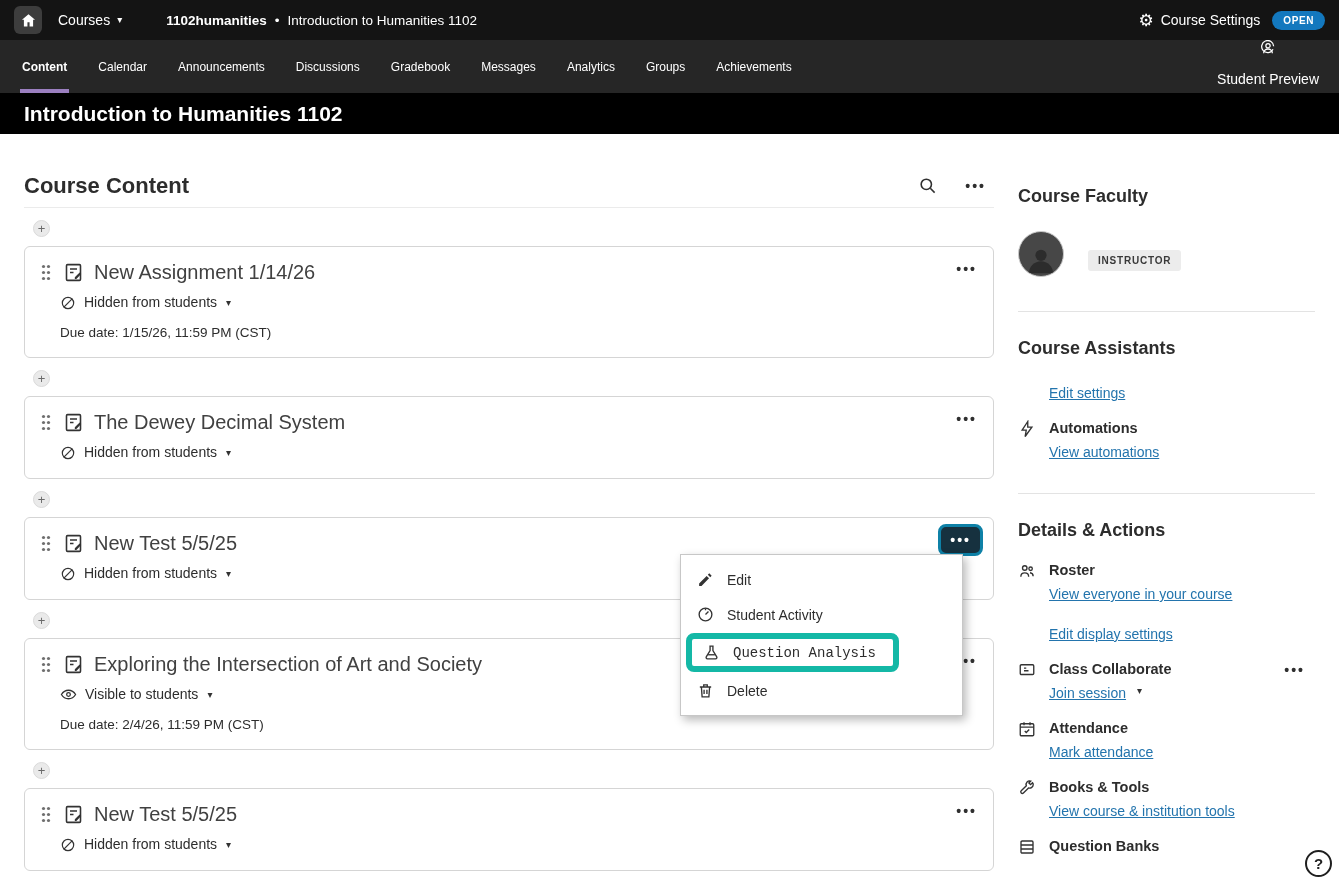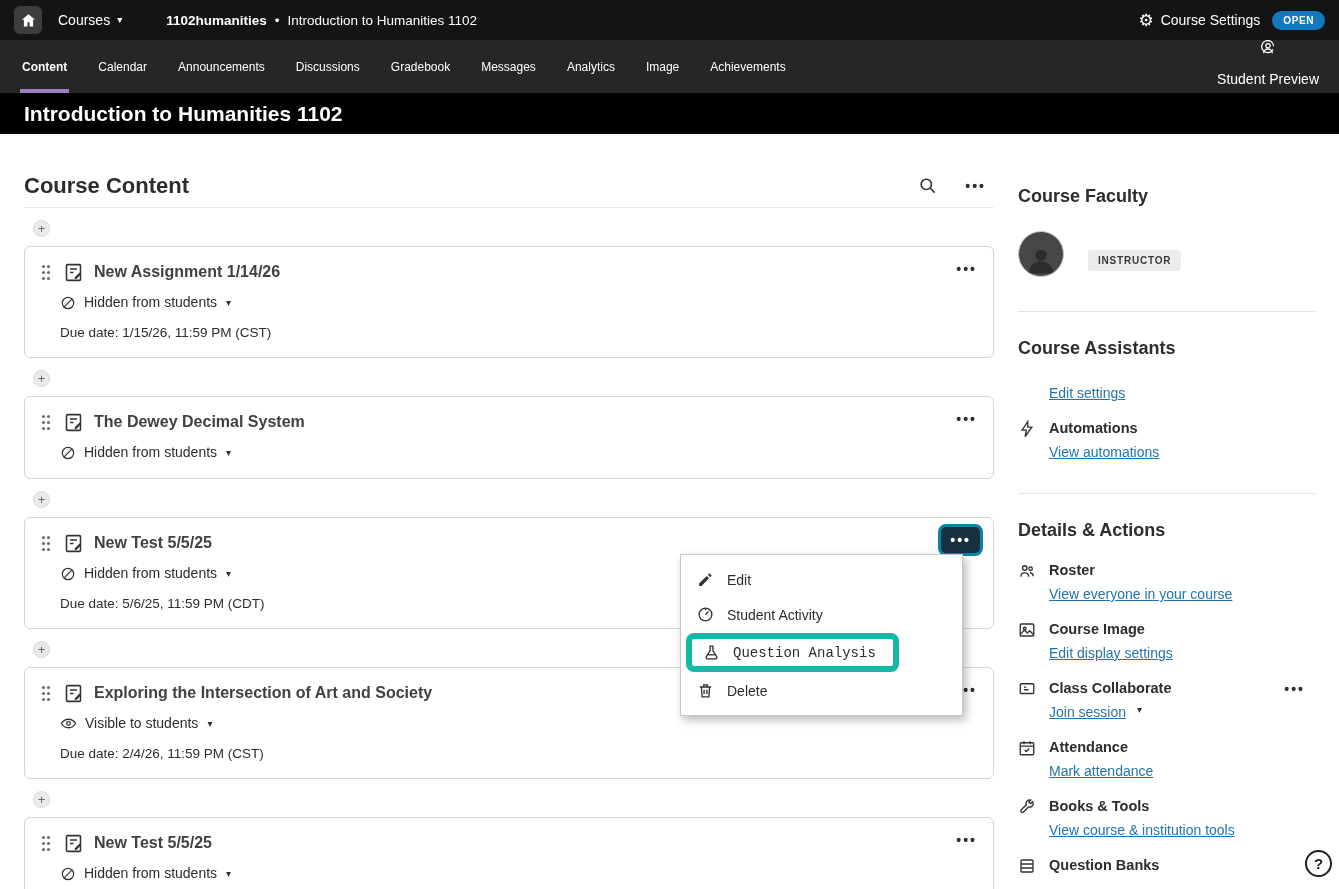--- a/index.html
+++ b/index.html
@@ -46,21 +46,21 @@
 
   .plus-row { height:26px; display:flex; align-items:center; padding-left:9px; margin:7px 0 5px; }
   .plus-btn { width:17px; height:17px; border-radius:50%; background:#eaeaea; border:1px solid #dadada;
               color:#6a6a6a; font-size:13px; line-height:15px; text-align:center; }
 
   .card { position:relative; border:1px solid #d5d5d5; border-radius:6px; background:#fff;
           padding:14px 16px 16px; }
   .title-row { display:flex; align-items:center; }
   .drag { margin-right:12px; display:flex; }
   .doc { margin-right:10px; display:flex; }
-  .item-title { font-size:16px; font-weight:700; color:#414141; line-height:22px;text-align:right; }
+  .item-title { font-size:20px; font-weight:400; color:#414141; line-height:22px;text-align:right; }
   .vis-row { display:flex; align-items:center; gap:8px; margin:10px 0 0 19px;
              font-size:14px; color:#2d2d2d; line-height:19px; }
   .vis-caret { font-size:10px; color:#333; margin-left:1px; }
   .due-row { margin:12px 0 0 19px; font-size:13.5px; color:#2d2d2d; line-height:17px; }
   .card-menu-btn { position:absolute; top:14px; right:16px; }
 
   .annot-box { position:absolute; top:6px; right:10px; border:3px solid #0e81a7; border-radius:8px;
                background:#16313f; padding:4px 9px; }
   .annot-box .ellipsis { color:#fff; }
 
@@ -130,21 +130,21 @@
   </header>
 
   <nav class="tabbar" data-interactable="false">
     <div class="tab active" data-interactable="true">Content</div>
     <div class="tab" data-interactable="true">Calendar</div>
     <div class="tab" data-interactable="true">Announcements</div>
     <div class="tab" data-interactable="true">Discussions</div>
     <div class="tab" data-interactable="true">Gradebook</div>
     <div class="tab" data-interactable="true">Messages</div>
     <div class="tab" data-interactable="true">Analytics</div>
-    <div class="tab" data-interactable="true">Image</div>
+    <div class="tab" data-interactable="true">Groups</div>
     <div class="tab" data-interactable="true">Achievements</div>
     <div class="tabbar-right" data-interactable="true">
       <span data-interactable="false">
         <svg width="16" height="16" viewBox="0 0 24 24" fill="none" stroke="#fff" stroke-width="1.9">
           <circle cx="12" cy="8.5" r="3.2"></circle>
             <path d="M5.5 20a6.5 6.5 0 0 1 13 0"></path>
             <path d="M20.5 9.5a9 9 0 1 0-1 4.5"></path>
         </svg>
       </span>
       <span data-interactable="false">Student Preview</span>
@@ -281,21 +281,20 @@
       <div class="vis-row" data-interactable="true">
         <span data-interactable="false">
           <svg width="16" height="16" viewBox="0 0 24 24" fill="none" stroke="#333" stroke-width="1.8">
               <circle cx="12" cy="12" r="8.5"></circle>
               <path d="M5.5 18.5 18.5 5.5"></path>
             </svg>
         </span>
         <span data-interactable="false">Hidden from students</span>
         <span class="vis-caret" data-interactable="false">▾</span>
       </div>
-      <div class="due-row" data-interactable="false">Due date: 5/6/25, 11:59 PM (CDT)</div>
 
       <div class="annot-box" data-interactable="true">
         <span class="ellipsis" data-interactable="false">•••</span>
       </div>
 
       <div class="context-menu" data-interactable="false">
         <div class="menu-item" data-interactable="true">
           <span data-interactable="false">
             <svg width="17" height="17" viewBox="0 0 24 24">
                 <path d="M3 17.6V21h3.4L17 10.4 13.6 7 3 17.6zM20.7 6.7l-3.4-3.4-2 2 3.4 3.4 2-2z" fill="#333"></path>
@@ -465,30 +464,20 @@
                   <circle cx="16.8" cy="9" r="2.3"></circle>
                   <path d="M16 14.3c2.4.3 4.2 2.1 4.2 4.7"></path>
                 </svg>
             </span>
             <span class="sb-title" data-interactable="false">Roster</span>
           </div>
           <span class="sb-link" data-interactable="true">View everyone in your course</span>
         </div>
 
         <div class="sb-item" data-interactable="false">
-          <div class="sb-row">
-            <span data-interactable="false">
-              <svg width="18" height="18" viewBox="0 0 24 24" fill="none" stroke="#333" stroke-width="1.8">
-                  <rect x="3" y="4" width="18" height="16" rx="1.5"></rect>
-                  <circle cx="9" cy="10" r="1.7"></circle>
-                  <path d="M3.5 17.5 8.5 12l4 4 3-3 5 5"></path>
-                </svg>
-            </span>
-            <span class="sb-title" data-interactable="false">Course Image</span>
-          </div>
           <span class="sb-link" data-interactable="true">Edit display settings</span>
         </div>
 
         <div class="sb-item" data-interactable="false">
           <div class="sb-row">
             <span data-interactable="false">
               <svg width="18" height="18" viewBox="0 0 24 24" fill="none" stroke="#333" stroke-width="1.8">
                   <rect x="3" y="5" width="18" height="13" rx="1.5"></rect>
                   <path d="M8 9.5h3M8 13h6"></path>
                 </svg>

